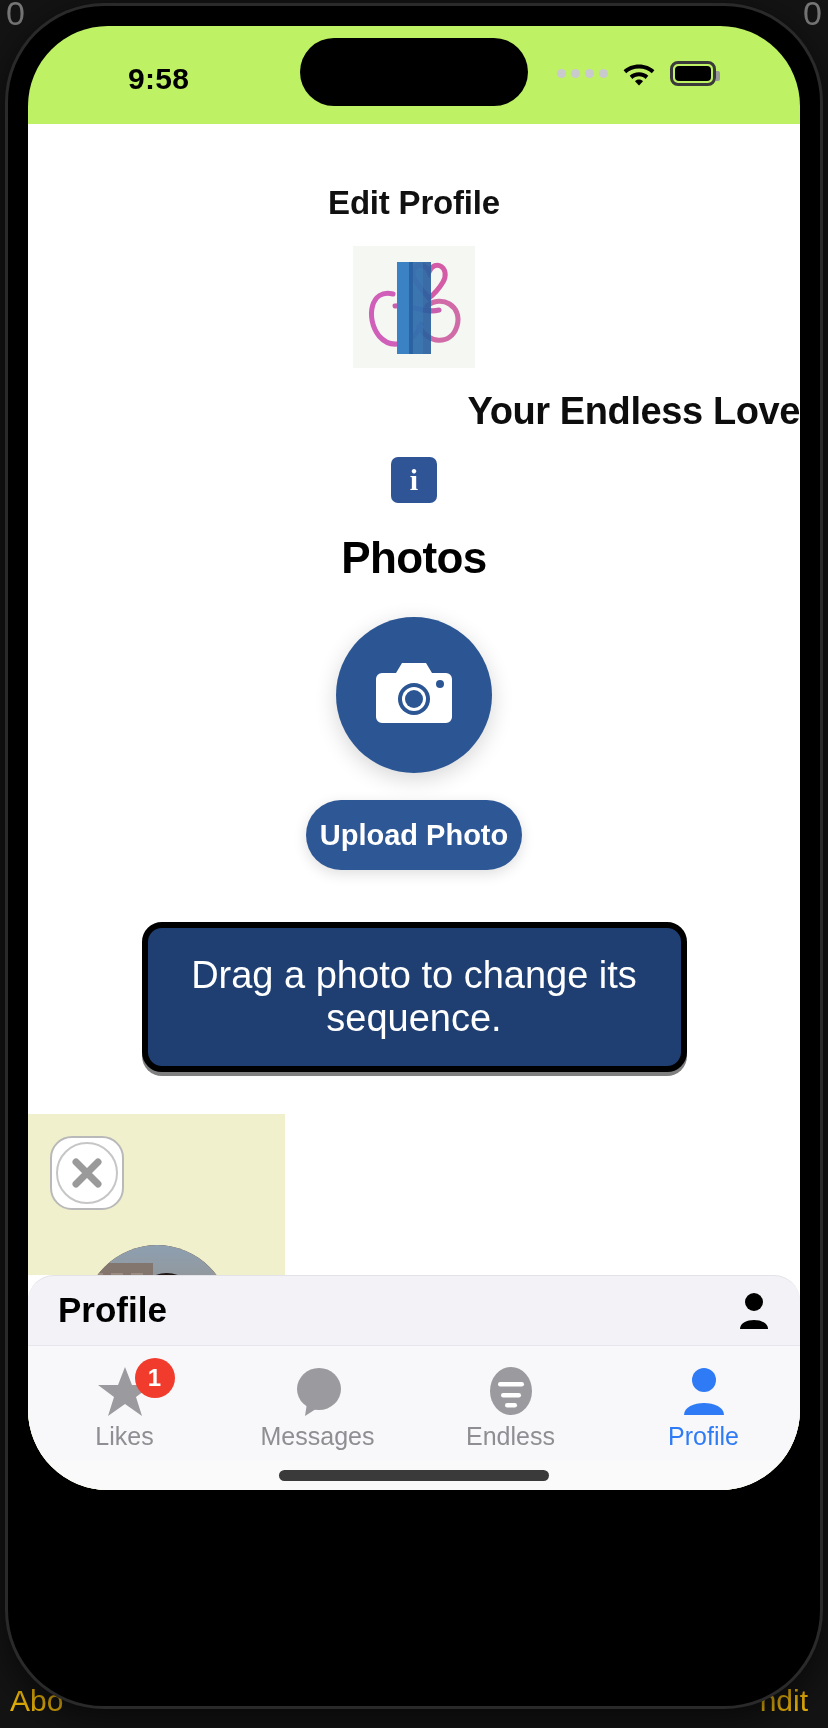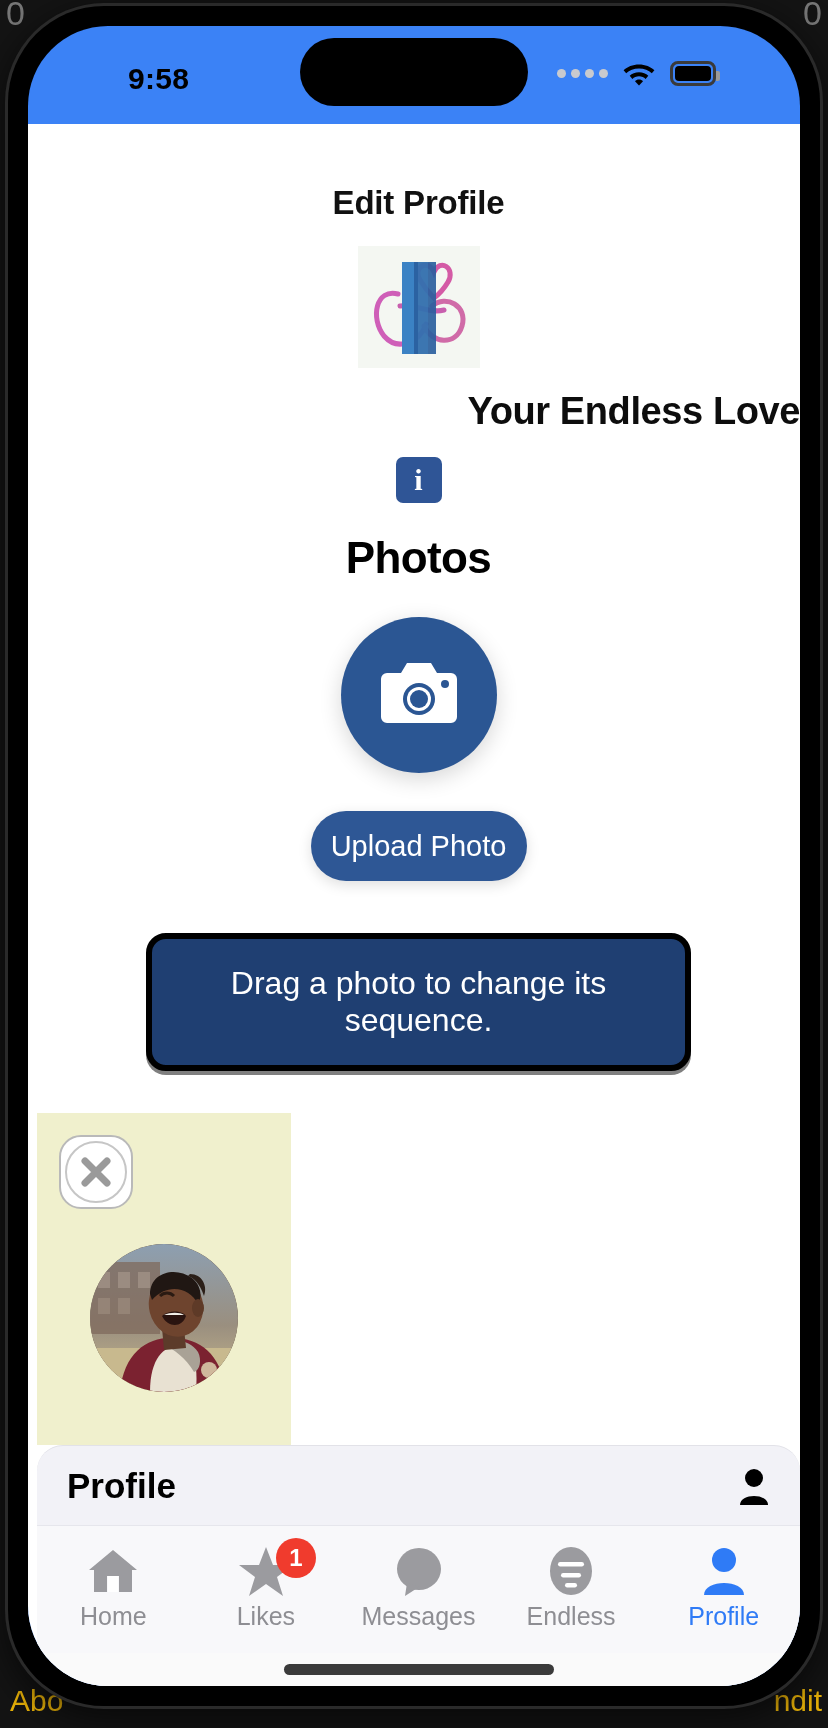--- a/index.html
+++ b/index.html
@@ -16,42 +16,42 @@
     overflow:hidden;
   }
   .bg-text {
     position:absolute;
     color:#eab308;
     font-size:30px;
     font-family:"Liberation Sans", sans-serif;
     white-space:nowrap;
   }
   .bg-text.left  { left:10px;  bottom:10px; }
-  .bg-text.right { right:6px;  bottom:10px; }
+  .bg-text.right { right:20px;  bottom:10px; }
   .bg-corner-num {
     position:absolute; top:-6px; color:#777; font-size:34px;
     font-family:"Liberation Sans", sans-serif;
   }
   .bg-corner-num.l { left:6px; }
   .bg-corner-num.r { right:6px; }
 
   
   #phone {
     position:absolute;
     left:8px; top:6px;
     width:812px; height:1700px;
     background:#000;
     border-radius:96px;
     box-shadow:0 0 0 3px #2a2a2a, 0 10px 40px rgba(0,0,0,.7);
   }
   #screen {
     position:absolute;
     left:20px; top:20px;
-    width:772px; height:1660px;
-    background:#3b82f6;
+    width:772px; height:1464px;
+    background:#bef264;
     border-radius:80px;
     overflow:hidden;
   }
 
   
   #statusbar {
     position:relative; height:98px; width:100%;
   }
   #clock {
     position:absolute; left:100px; top:36px;
@@ -79,21 +79,20 @@
     width:4px; height:10px; background:#9a9a9a; border-radius:0 2px 2px 0;
   }
   .battery i { display:block; height:100%; width:100%; background:#000; border-radius:4px; }
 
   
   #content {
     position:absolute;
     top:98px; left:0; right:0; bottom:0;
     display:flex; flex-direction:column;
     background:#fff;
-    padding-left:9px;
   }
   #scroll-area {
     flex:1 1 auto;
     position:relative;
     overflow:hidden;
   }
 
   #page-title {
     text-align:center;
     font-size:33px;
@@ -139,39 +138,39 @@
     margin:34px auto 0;
     width:156px; height:156px;
     border-radius:50%;
     background:#2b5693;
     display:flex; align-items:center; justify-content:center;
     box-shadow:0 6px 22px rgba(0,0,0,.16);
   }
   #camera-btn svg { width:84px; height:72px; }
 
   #upload-btn {
-    margin:38px auto 0;
+    margin:27px auto 0;
     width:216px; height:70px;
     background:#2e5795;
     border-radius:36px;
     display:flex; align-items:center; justify-content:center;
-    color:#fff; font-size:29px; font-weight:400;
+    color:#fff; font-size:29px; font-weight:700;
     box-shadow:0 4px 14px rgba(0,0,0,.13);
     cursor:pointer;
   }
 
   #drag-hint {
     margin:52px auto 0;
     width:545px;
     background:#1f3f72;
     border:6px solid #000;
     border-radius:20px;
     padding:26px 28px;
     color:#fff;
-    font-size:32px;
+    font-size:38px;
     text-align:center;
     box-shadow:0 4px 0 rgba(0,0,0,.5);
   }
 
   
   #photo-grid {
     margin-top:42px;
     display:grid;
     grid-template-columns:repeat(3, 1fr);
     gap:0;
@@ -407,29 +406,20 @@
           <span id="profile-bar-icon">
             <svg viewBox="0 0 32 38" xmlns="http://www.w3.org/2000/svg">
               <circle cx="16" cy="11" r="9" fill="#000"></circle>
               <path d="M2 38 C 2 26, 30 26, 30 38 Z" fill="#000"></path>
             </svg>
           </span>
         </div>
 
         <div id="tabbar">
 
-          <div class="tab">
-            <span class="ticon">
-              <svg width="54" height="50" viewBox="0 0 54 50" xmlns="http://www.w3.org/2000/svg">
-                <path d="M27 4 L51 24 L46 24 L46 46 L33 46 L33 30 L21 30 L21 46 L8 46 L8 24 L3 24 Z" fill="#9b9b9f"></path>
-                <rect x="22" y="30" width="10" height="16" fill="#fff"></rect>
-              </svg>
-            </span>
-            <span class="tlabel">Home</span>
-          </div>
 
           <div class="tab">
             <span class="ticon">
               <svg width="56" height="52" viewBox="0 0 56 52" xmlns="http://www.w3.org/2000/svg">
                 <path d="M28 2 L35 20 L55 20 L39 32 L45 51 L28 39 L11 51 L17 32 L1 20 L21 20 Z" fill="#9b9b9f"></path>
               </svg>
               <span class="badge">1</span>
             </span>
             <span class="tlabel">Likes</span>
           </div>

